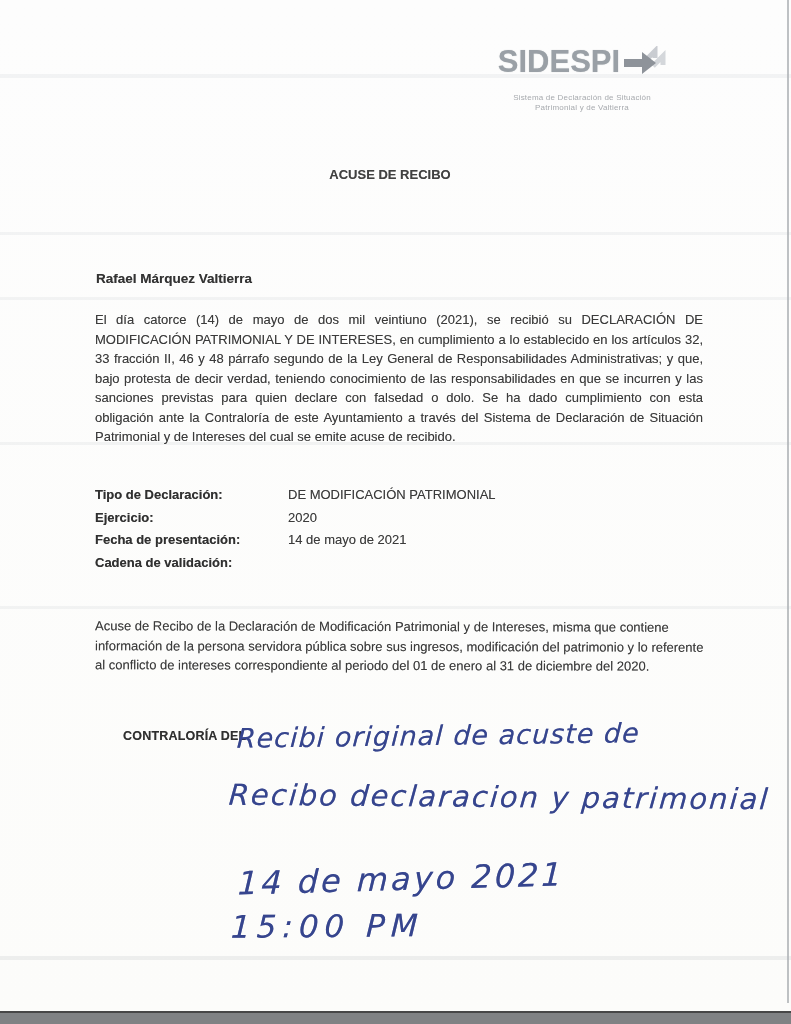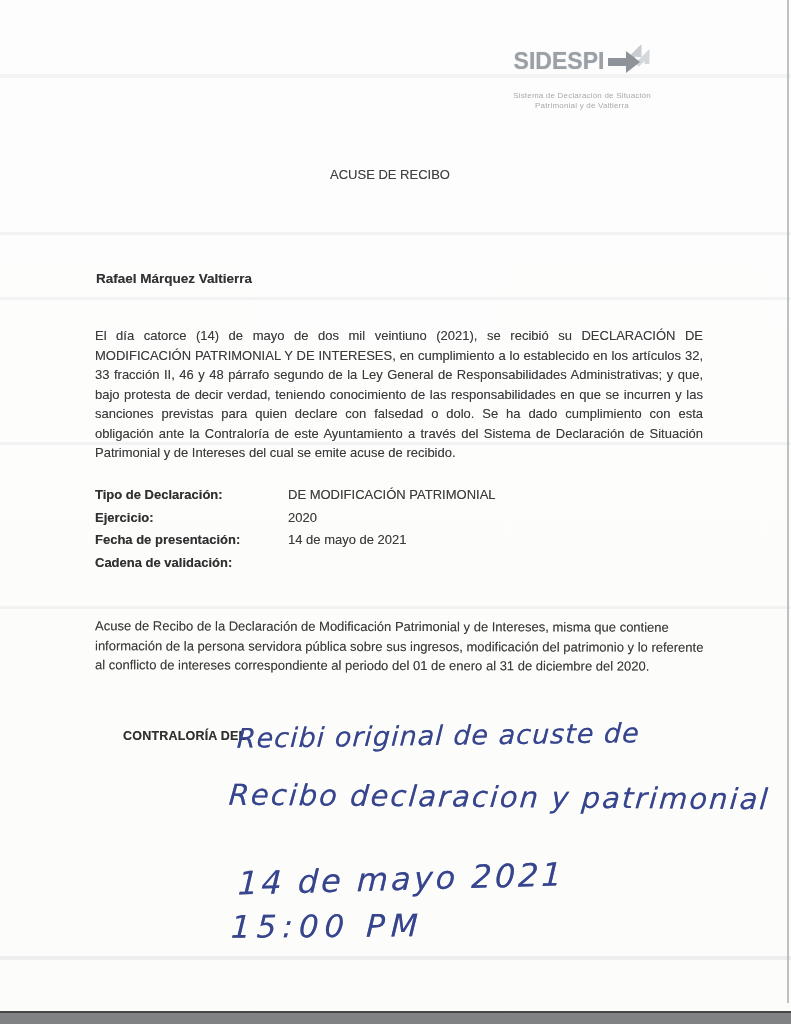--- a/index.html
+++ b/index.html
@@ -19,43 +19,44 @@
   .s1{top:74px;height:4px;}
   .s2{top:232px;height:3px;}
   .s3{top:297px;height:3px;}
   .s4{top:442px;height:3px;}
   .s5{top:606px;height:3px;}
   .s6{top:956px;height:4px;background:rgba(150,158,166,.14);}
   
   .logo{position:absolute;left:493px;top:44px;width:178px;text-align:center;}
   .logo-row{display:flex;align-items:center;justify-content:center;gap:2px;}
   .logo-brand{
-    font-size:23px;font-weight:bold;letter-spacing:0px;color:#9aa0a6;
+    font-size:31px;font-weight:bold;letter-spacing:0px;color:#9aa0a6;
     text-shadow:0 0 1px rgba(150,156,162,.6);
     text-align:right;
   }
   .logo-arrow{display:inline-block;width:44px;height:34px;position:relative;top:1px;}
   .logo-tagline{margin-top:13px;font-size:8px;line-height:10px;color:#a7aaae;letter-spacing:.2px;}
   
   .title-block{
     position:absolute;left:10px;top:166px;width:760px;text-align:center;
     font-size:13px;line-height:17px;color:#414141;
     text-shadow:0 0 .5px rgba(60,60,60,.45);
+    font-weight:bold;
   }
   .recipient{
     position:absolute;left:96px;top:271px;
     font-size:13.5px;font-weight:bold;color:#333;
     text-shadow:0 0 .5px rgba(40,40,40,.5);
   }
   .para{
     position:absolute;left:95px;width:608px;
     font-size:13px;line-height:19.5px;color:#3b3b3b;
     text-shadow:0 0 .5px rgba(60,60,60,.45);
   }
-  .para1{top:326px;text-align:justify;}
+  .para1{top:310px;text-align:justify;}
   .para2{top:617px;width:614px;text-align:left;transform:rotate(.15deg);}
   .details{position:absolute;left:95px;top:484px;width:560px;font-size:13px;}
   .detail-row{display:flex;line-height:22.6px;gap:40px;}
   .detail-label{width:153px;font-weight:bold;color:#303030;text-shadow:0 0 .5px rgba(40,40,40,.5);flex:0 0 153px;}
   .detail-value{color:#3b3b3b;text-shadow:0 0 .5px rgba(60,60,60,.45);}
   .contraloria{
     position:absolute;left:95px;top:729px;
     font-size:12.5px;font-weight:bold;letter-spacing:.2px;color:#303030;
     text-shadow:0 0 .5px rgba(40,40,40,.5);
     margin-left:28px;

